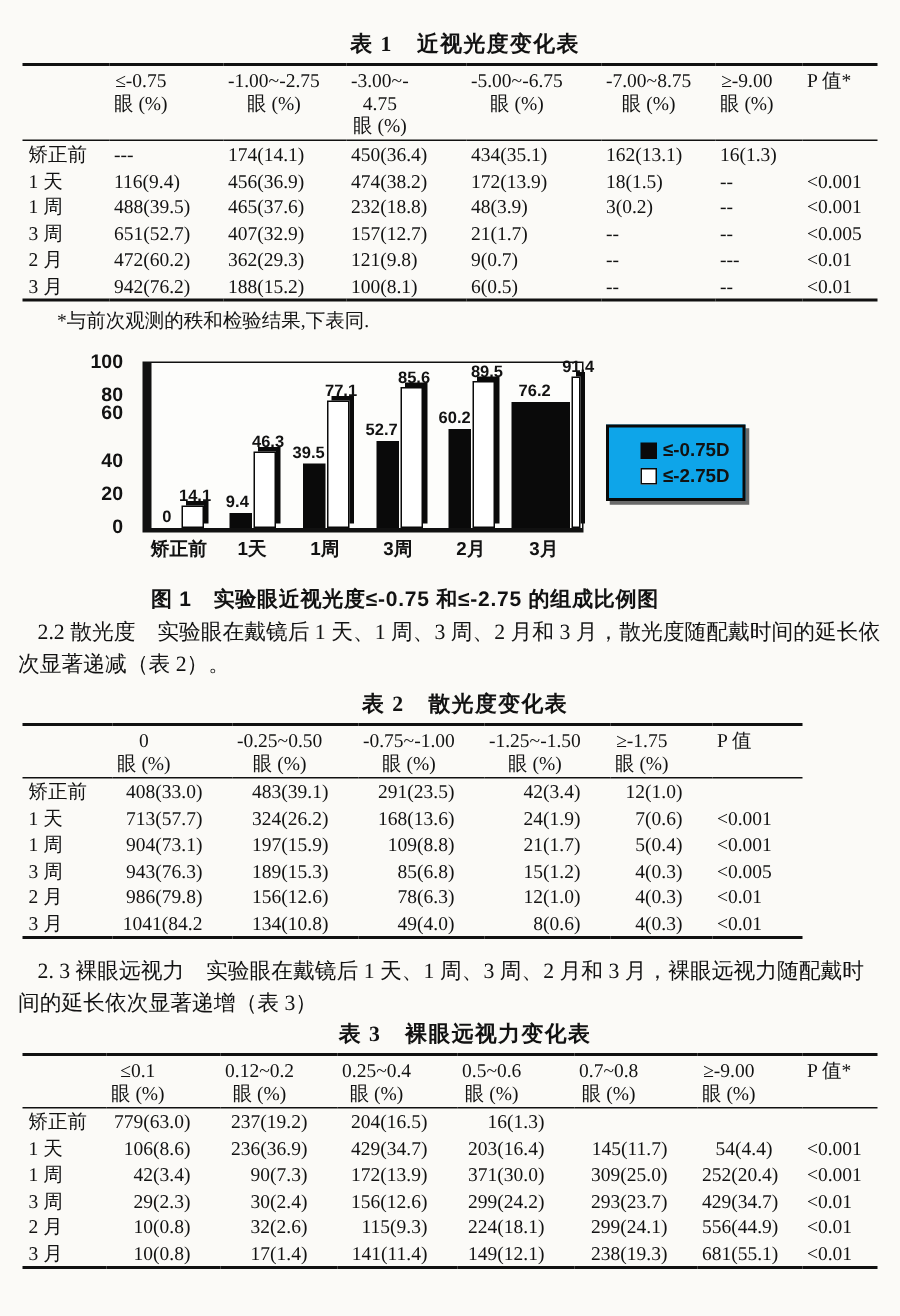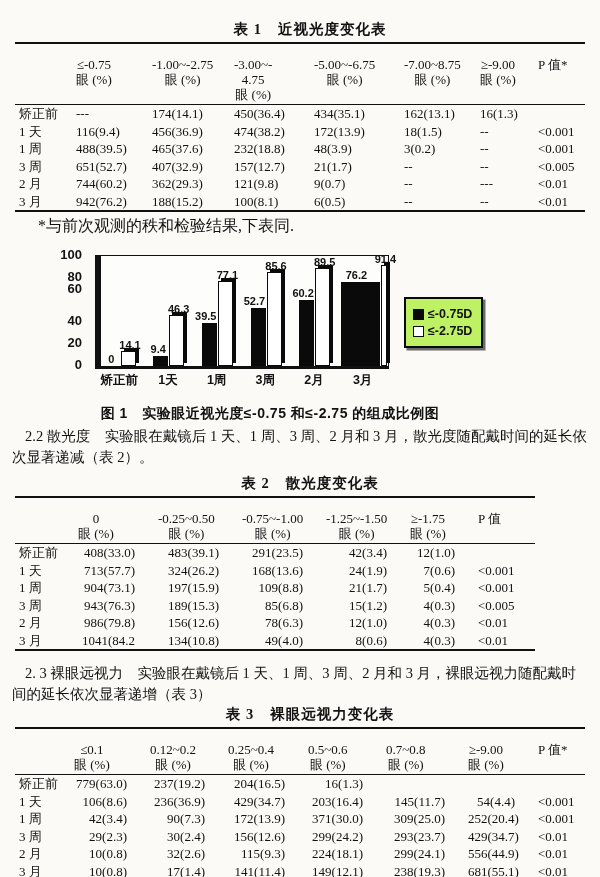--- a/index.html
+++ b/index.html
@@ -10,50 +10,50 @@
   }
   
   .tbl-title{margin-top:20px;text-align:center;font-weight:bold;font-size:14.5px;letter-spacing:1px;margin-left:20px;}
   .tbl-title .t-label{margin-right:16px;}
   
   table{border-collapse:collapse;table-layout:fixed;margin:3px 0 0 15px;}
   #table1,#table3{width:570px;}
   #table2{width:520px;}
   thead tr{border-top:2px solid #111;border-bottom:1.5px solid #111;}
   tbody tr:last-child{border-bottom:2.5px solid #111;}
-  th{font-weight:normal;text-align:left;vertical-align:top;padding:13px 0 2px 3px;font-size:13px;line-height:15px;}
+  th{font-weight:normal;text-align:left;vertical-align:top;padding:2px 0 2px 3px;font-size:13px;line-height:15px;}
   th .hwrap{display:inline-block;text-align:center;}
   td{font-size:13px;padding:1px 0 1px 3px;white-space:nowrap;line-height:15.5px;overflow:hidden;}
   td.rowlabel{text-align:left;padding-left:4px;}
   td.num-l{text-align:left;}
   td.num-r{text-align:right;padding-right:20px;}
   
-  .footnote{margin:4px 12px 0 38px;font-size:16px;}
+  .footnote{margin:4px 12px 0 38px;font-size:13px;}
   .para{margin:3px 12px 0 12px;font-size:14.5px;line-height:21px;text-indent:13px;}
   .section{}
   
   .figure{position:relative;margin-top:14px;height:148px;}
   .yaxis{position:absolute;left:38px;top:4px;width:50px;height:110px;}
   .ylab{position:absolute;right:6px;font:bold 13px "Liberation Sans",sans-serif;}
   .plot{position:absolute;left:95px;top:4px;width:292px;height:110px;background:#fdfdfb;
         border:1.5px solid #111;border-bottom:3px solid #111;box-sizing:content-box;
         display:flex;justify-content:space-around;align-items:flex-end;}
   .wall{position:absolute;left:0;top:0;bottom:0;width:5px;background:#111;}
   .grp{width:46px;height:100%;display:flex;justify-content:center;align-items:flex-end;}
   .bar{position:relative;width:15px;}
   .bar-black{background:#0a0a0a;}
   .bar-white{background:#fff;border:1.6px solid #0a0a0a;box-sizing:border-box;margin-left:1px;box-shadow:3px -3px 0 #0a0a0a;}
   .blabel{position:absolute;bottom:100%;left:50%;margin-bottom:1px;white-space:nowrap;
           font:bold 11px "Liberation Sans",sans-serif;}
   .bar-black .blabel{transform:translateX(-68%);}
   .bar-white .blabel{transform:translateX(-42%);}
   .xaxis{position:absolute;left:95px;top:121px;width:292px;display:flex;justify-content:space-around;}
   .xlab{width:46px;text-align:center;font:bold 12.5px "Liberation Sans",sans-serif;white-space:nowrap;}
-  .legend{position:absolute;left:404px;top:46px;background:#bef264;border:2px solid #0a0a0a;
-          box-shadow:2.5px 2.5px 0 #6a6a6a;padding:5px 9px 5px 7px;}
+  .legend{position:absolute;left:404px;top:46px;background:#0ea5e9;border:2px solid #0a0a0a;
+          box-shadow:2.5px 2.5px 0 #6a6a6a;padding:5px 9px 5px 21px;}
   .lrow{display:flex;align-items:center;margin:3px 0;}
   .swatch{width:11px;height:11px;margin-right:4px;flex:none;}
   .swatch.filled{background:#0a0a0a;}
   .swatch.hollow{background:#fff;border:1.6px solid #0a0a0a;box-sizing:border-box;}
   .ltext{font:bold 12.5px "Liberation Sans",sans-serif;}
   .fig-caption{width:540px;margin:6px 0 0 0;text-align:center;
                font:bold 14px "Liberation Sans",sans-serif;letter-spacing:0.5px;}
 </style>
 </head>
 <body>
@@ -122,21 +122,21 @@
           <td class="num-l">651(52.7)</td>
           <td class="num-l">407(32.9)</td>
           <td class="num-l">157(12.7)</td>
           <td class="num-l">21(1.7)</td>
           <td class="num-l">--</td>
           <td class="num-l">--</td>
           <td class="num-l">&lt;0.005</td>
         </tr>
         <tr>
           <td class="rowlabel">2 月</td>
-          <td class="num-l">744(60.2)</td>
+          <td class="num-l">472(60.2)</td>
           <td class="num-l">362(29.3)</td>
           <td class="num-l">121(9.8)</td>
           <td class="num-l">9(0.7)</td>
           <td class="num-l">--</td>
           <td class="num-l">---</td>
           <td class="num-l">&lt;0.01</td>
         </tr>
         <tr>
           <td class="rowlabel">3 月</td>
           <td class="num-l">942(76.2)</td>

